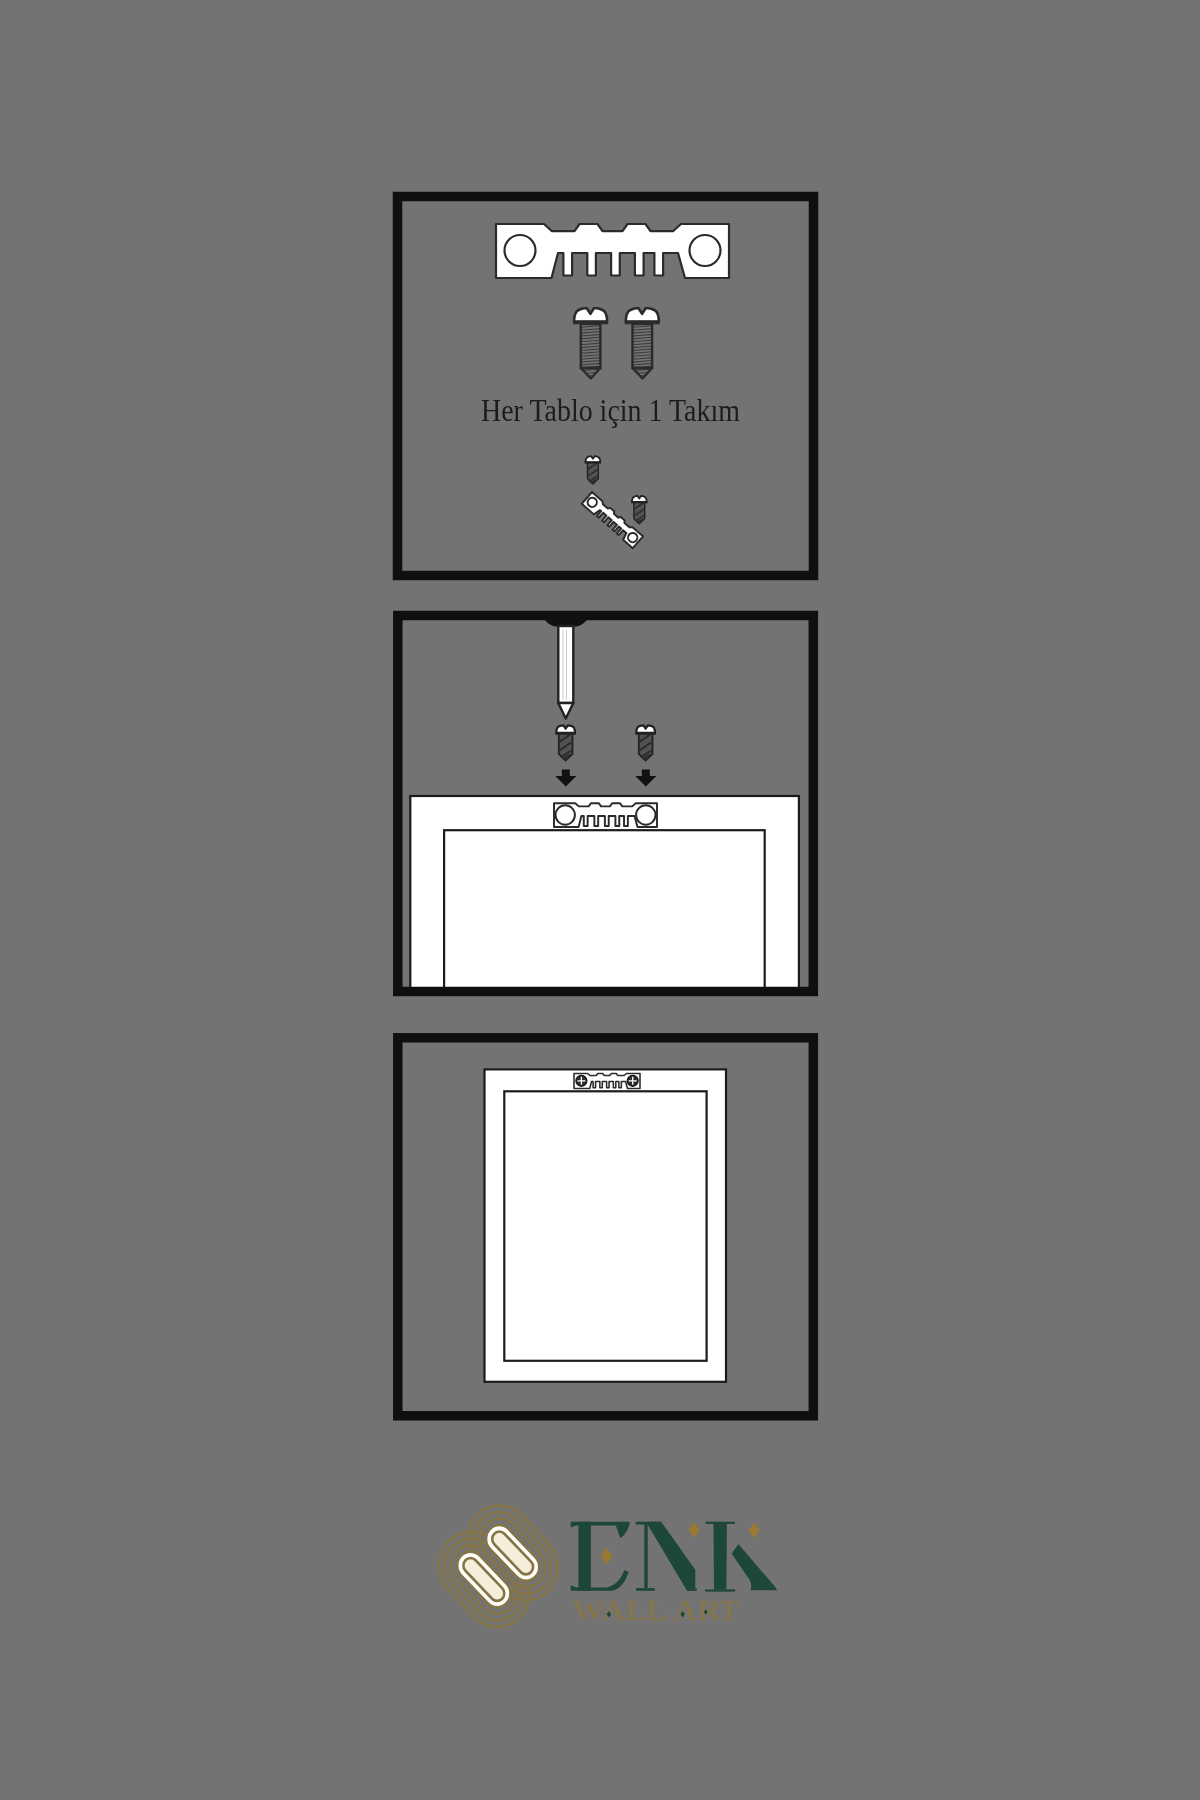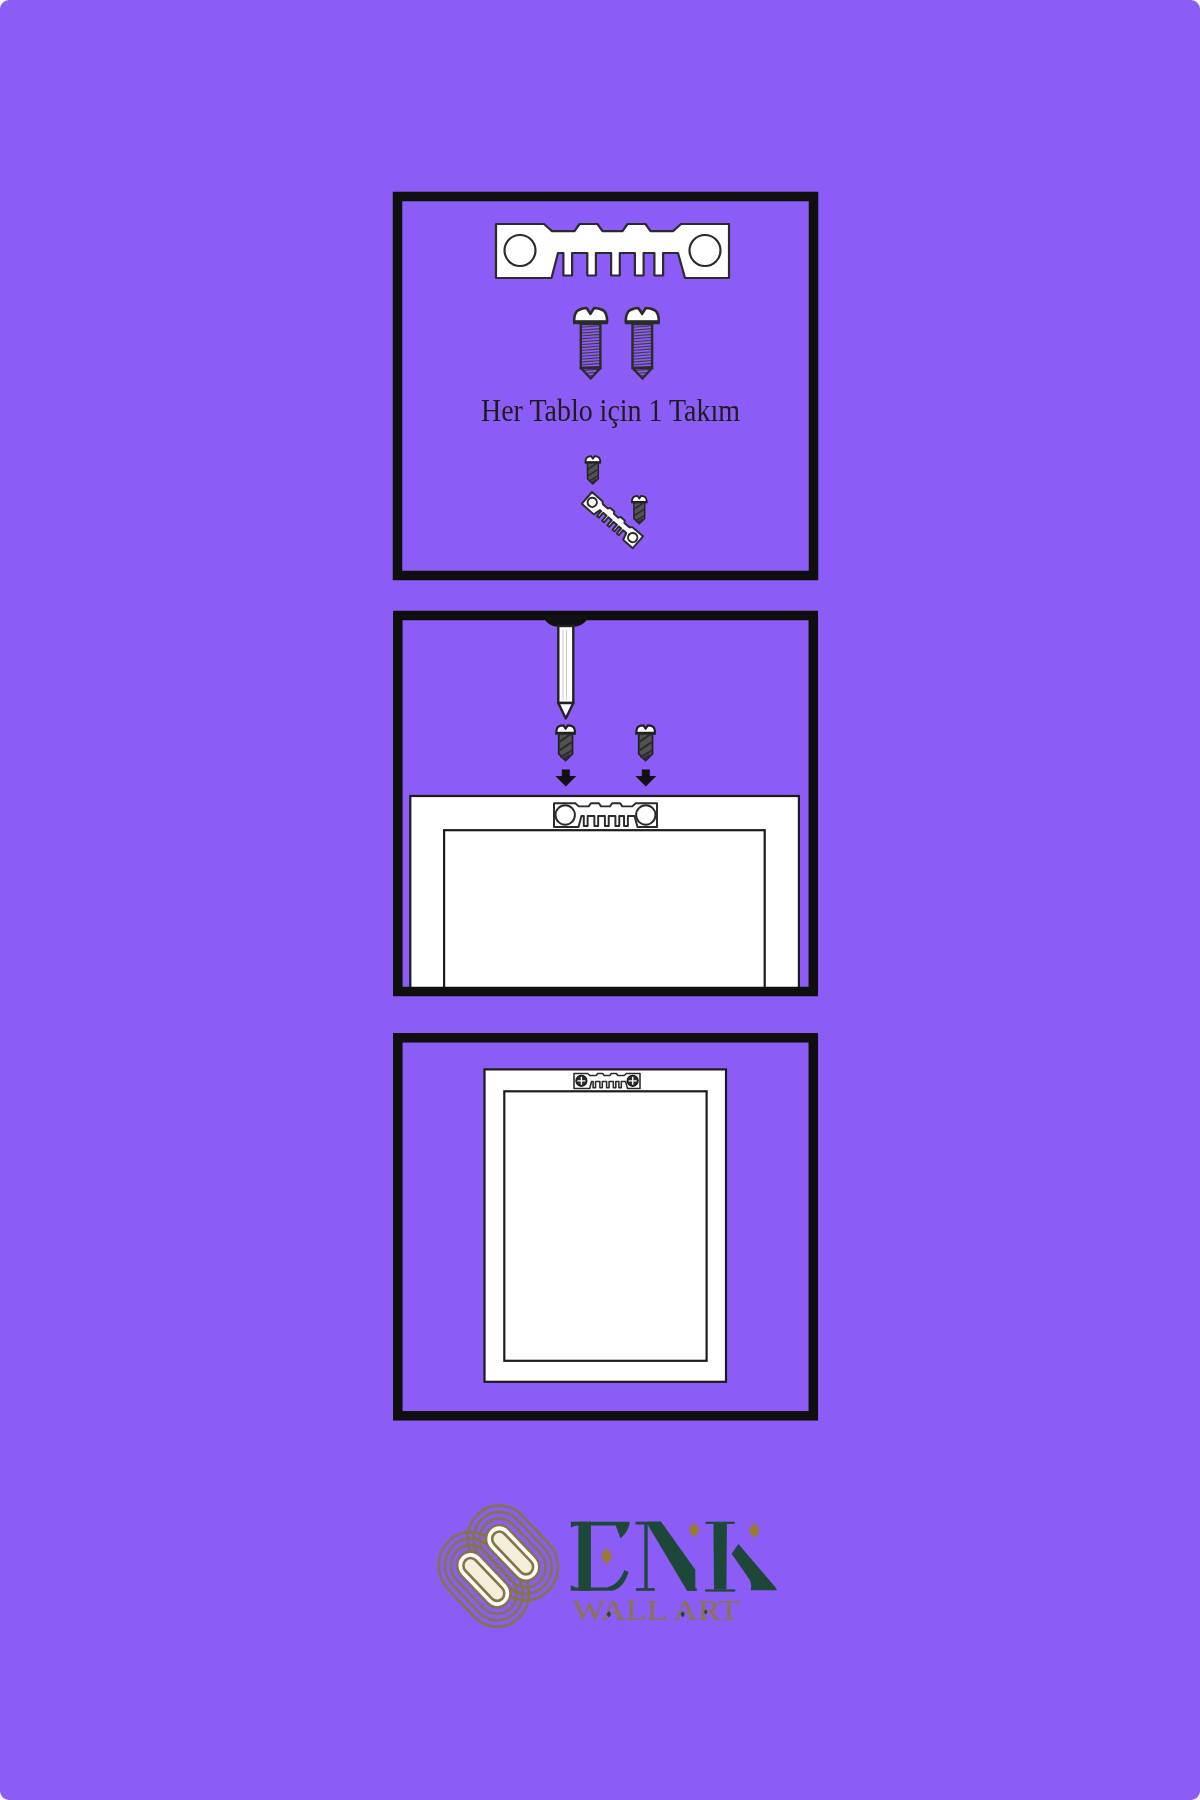--- a/index.html
+++ b/index.html
@@ -1,16 +1,16 @@
 <!DOCTYPE html>
 <html><head>
 <meta charset="utf-8">
 <style>
   html,body{margin:0;padding:0;background:#ffffff;}
-  .page{position:relative;width:1200px;height:1800px;background:#8b5cf6;overflow:hidden;border-radius:9px;}
+  .page{position:relative;width:1200px;height:1800px;background:#737373;overflow:hidden;}
   svg{position:absolute;left:0;top:0;}
   text{font-family:"Liberation Serif", serif;}
 </style>
 </head>
 <body>
 <div class="page">
 <svg width="1200" height="1800" viewBox="0 0 1200 1800">
 <defs>
 
   <path id="hgr" d="M0,0 H48 L56,7.2 H78.5 L83.5,0 H101.5 L106.5,7.2 H126.5 L131.5,0 H149.5 L154.5,7.2 H177 L185,0 H233 V54 H189 L182,29 H167.1 V51.5 H158.4 V29 H147.6 V51.5 H138.9 V29 H123.8 V51.5 H115.1 V29 H99.9 V51.5 H91.3 V29 H76.1 V51.5 H67.4 V29 H62 L55.5,54 H0 Z"></path>

